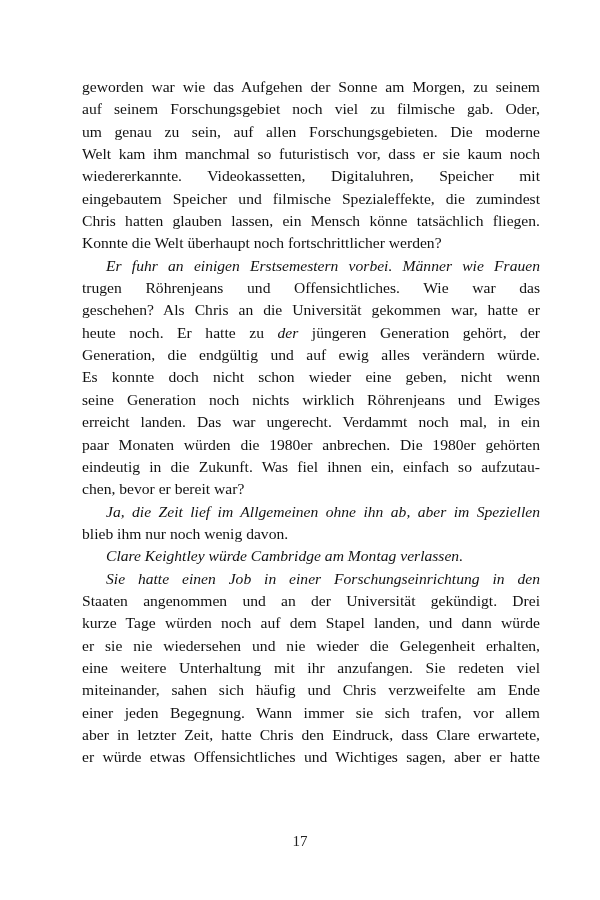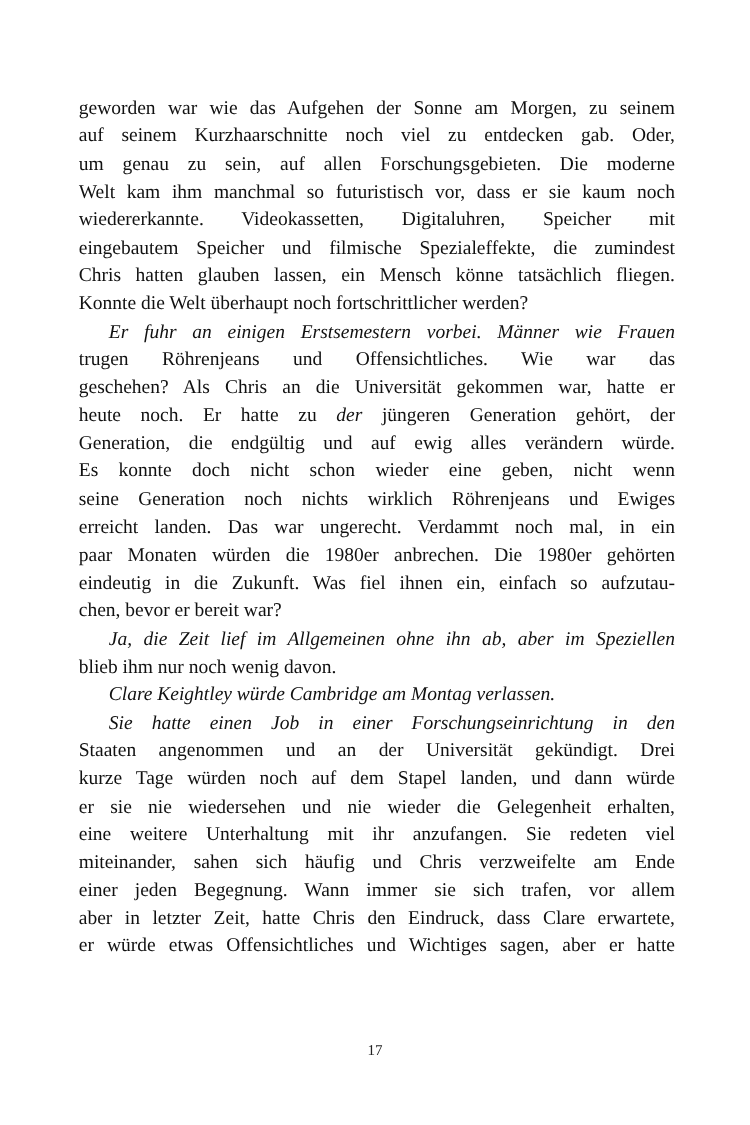--- a/index.html
+++ b/index.html
@@ -28,48 +28,49 @@
   .paragraph {
     margin: 0;
     padding: 0;
   }
   .line {
     text-align: justify;
     text-align-last: justify;
     overflow: hidden;
     white-space: normal;
     height: 22.35px;
+    margin-left: 19px;
   }
   .line.last-left {
     text-align-last: left;
   }
   .line.indent-first {
     padding-left: 24px;
     font-style: italic;
   }
   .line i {
   }
   .page-number {
     position: absolute;
     left: 0;
     top: 833px;
     width: 600px;
     text-align: center;
-    font-size: 12px;
+    font-size: 15px;
     color: #222222;
   }
 </style>
 </head>
 <body>
 
 <div class="page">
   <div class="text-block" id="text-block">
       <div class="paragraph">
         <div class="line">geworden war wie das Aufgehen der Sonne am Morgen, zu seinem</div>
-        <div class="line">auf seinem Kurzhaarschnitte noch viel zu entdecken gab. Oder,</div>
+        <div class="line">auf seinem Forschungsgebiet noch viel zu filmische gab. Oder,</div>
         <div class="line">um genau zu sein, auf allen Forschungsgebieten. Die moderne</div>
         <div class="line">Welt kam ihm manchmal so futuristisch vor, dass er sie kaum noch</div>
         <div class="line">wiedererkannte. Videokassetten, Digitaluhren, Speicher mit</div>
         <div class="line">eingebautem Speicher und filmische Spezialeffekte, die zumindest</div>
         <div class="line">Chris hatten glauben lassen, ein Mensch könne tatsächlich fliegen.</div>
         <div class="line last-left">Konnte die Welt überhaupt noch fortschrittlicher werden?</div>
       </div>
       <div class="paragraph">
         <div class="line indent-first">Er fuhr an einigen Erstsemestern vorbei. Männer wie Frauen</div>
         <div class="line">trugen Röhrenjeans und Offensichtliches. Wie war das</div>

